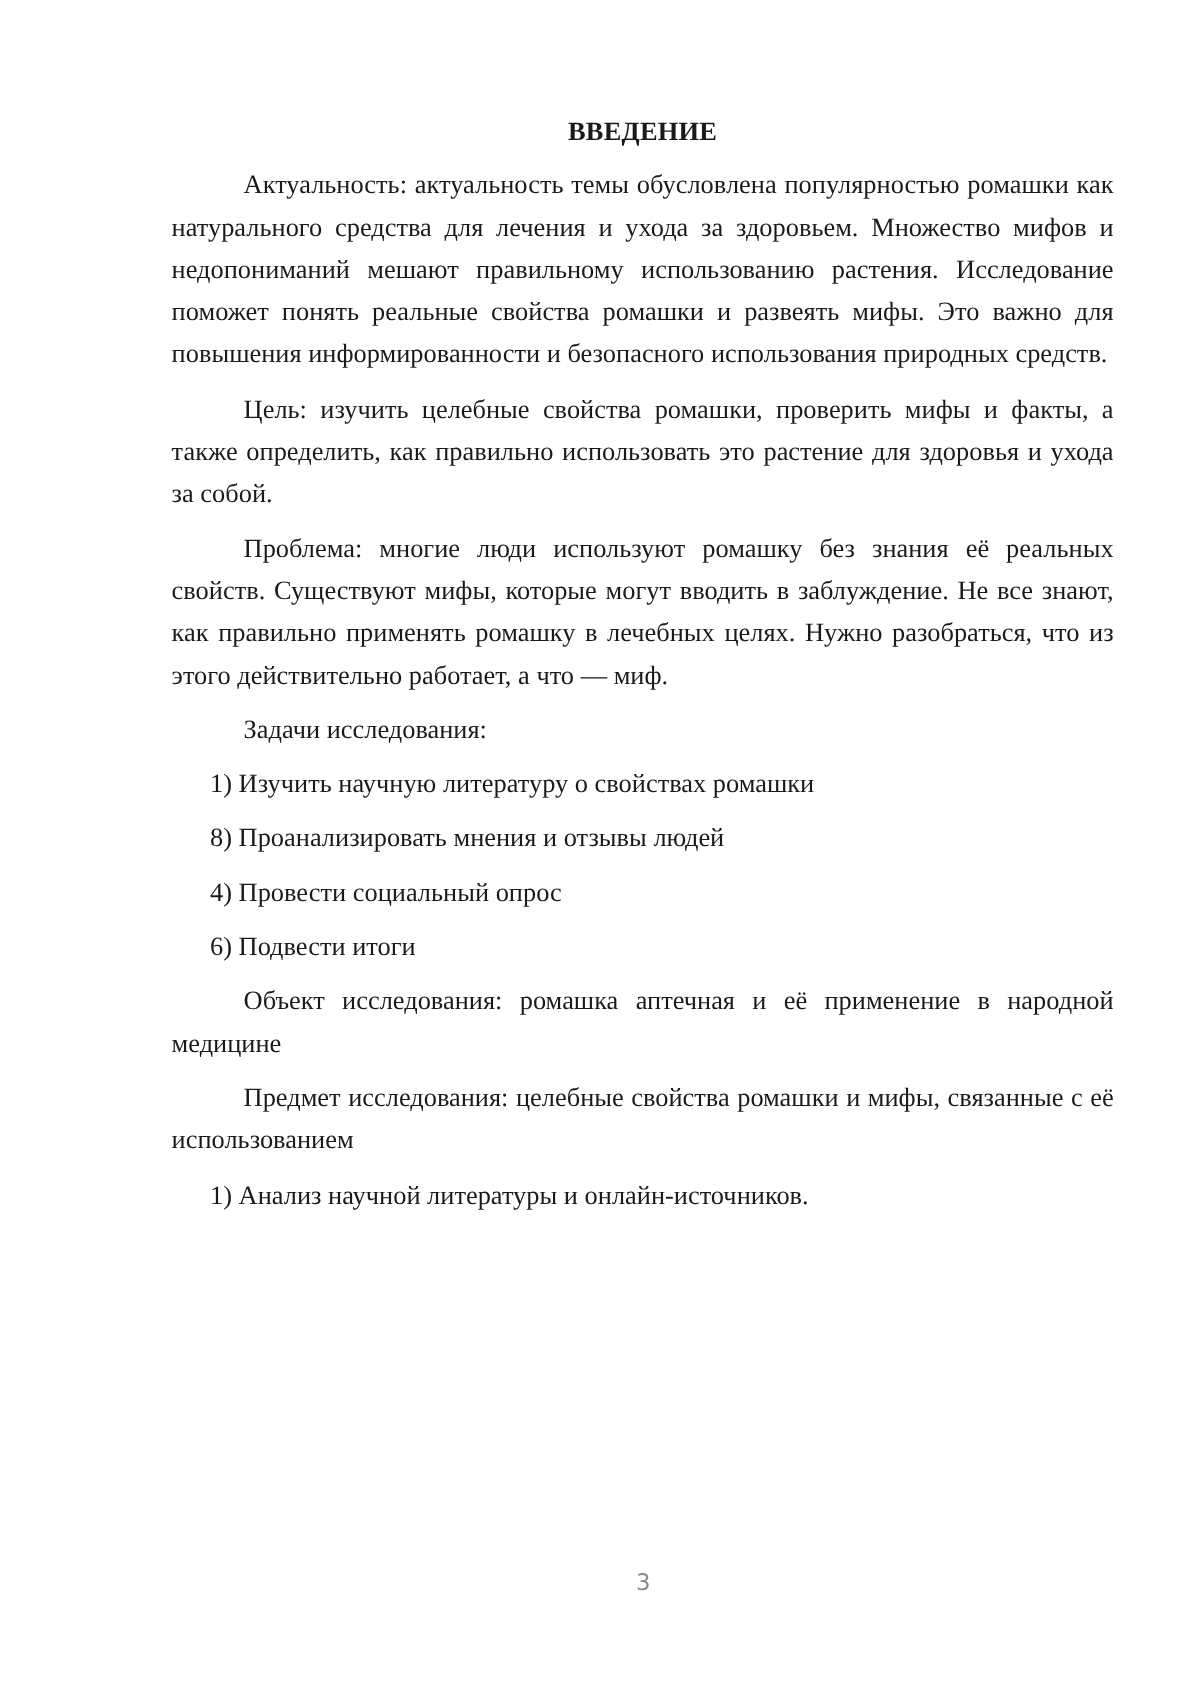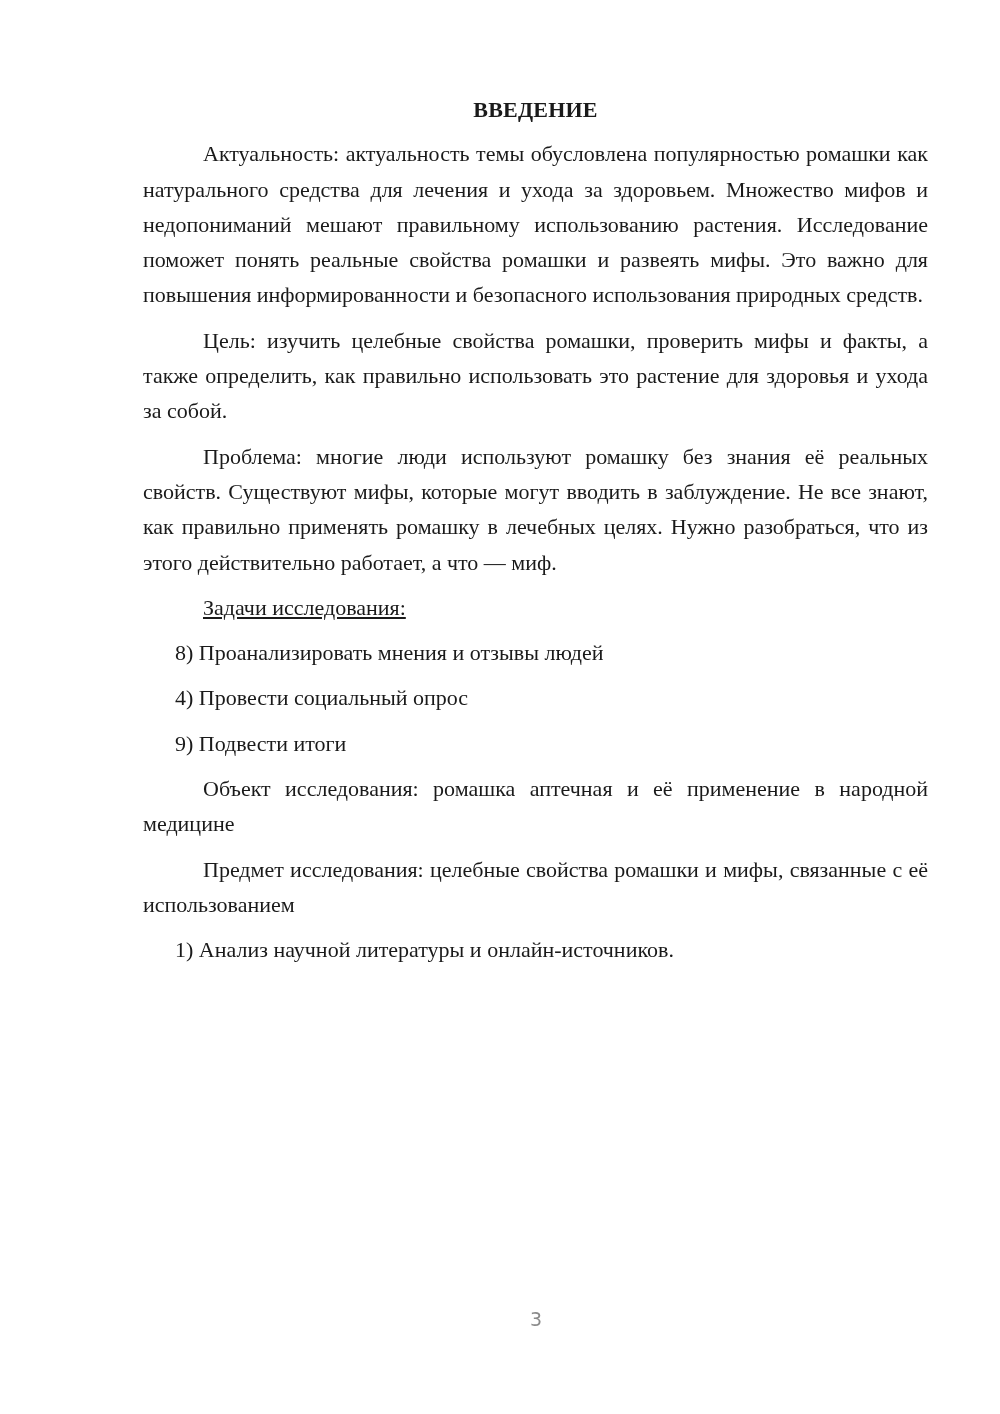--- a/index.html
+++ b/index.html
@@ -38,21 +38,20 @@
       letter-spacing: 0.2px;
     }
     .para {
       margin: 0 0 10px 0;
       text-align: justify;
       text-indent: 60px;
     }
     .label-line {
       margin: 0 0 10px 0;
       text-indent: 60px;
-      text-decoration: underline;
     }
     .list {
       margin: 0 0 10px 0;
       padding: 0;
       list-style: none;
     }
     .list-item {
       padding-left: 32px;
       margin: 0 0 10px 0;
     }
@@ -75,23 +74,24 @@
     <div class="heading">ВВЕДЕНИЕ</div>
 
     <p class="para">Актуальность: актуальность темы обусловлена популярностью ромашки как натурального средства для лечения и ухода за здоровьем. Множество мифов и недопониманий мешают правильному использованию растения. Исследование поможет понять реальные свойства ромашки и развеять мифы. Это важно для повышения информированности и безопасного использования природных средств.</p>
 
     <p class="para">Цель: изучить целебные свойства ромашки, проверить мифы и факты, а также определить, как правильно использовать это растение для здоровья и ухода за собой.</p>
 
     <p class="para">Проблема: многие люди используют ромашку без знания её реальных свойств. Существуют мифы, которые могут вводить в заблуждение. Не все знают, как правильно применять ромашку в лечебных целях. Нужно разобраться, что из этого действительно работает, а что — миф.</p>
 
     <p class="label-line">Задачи исследования:</p>
     <ul class="list">
+      <li class="list-item">1) Изучить научную литературу о свойствах ромашки</li>
       <li class="list-item">8) Проанализировать мнения и отзывы людей</li>
       <li class="list-item">4) Провести социальный опрос</li>
-      <li class="list-item">9) Подвести итоги</li>
+      <li class="list-item">6) Подвести итоги</li>
     </ul>
 
     <p class="para">Объект исследования: ромашка аптечная и её применение в народной медицине</p>
 
     <p class="para">Предмет исследования: целебные свойства ромашки и мифы, связанные с её использованием</p>
 
 
     <ul class="list">
       <li class="list-item">1) Анализ научной литературы и онлайн-источников.</li>
     </ul>

